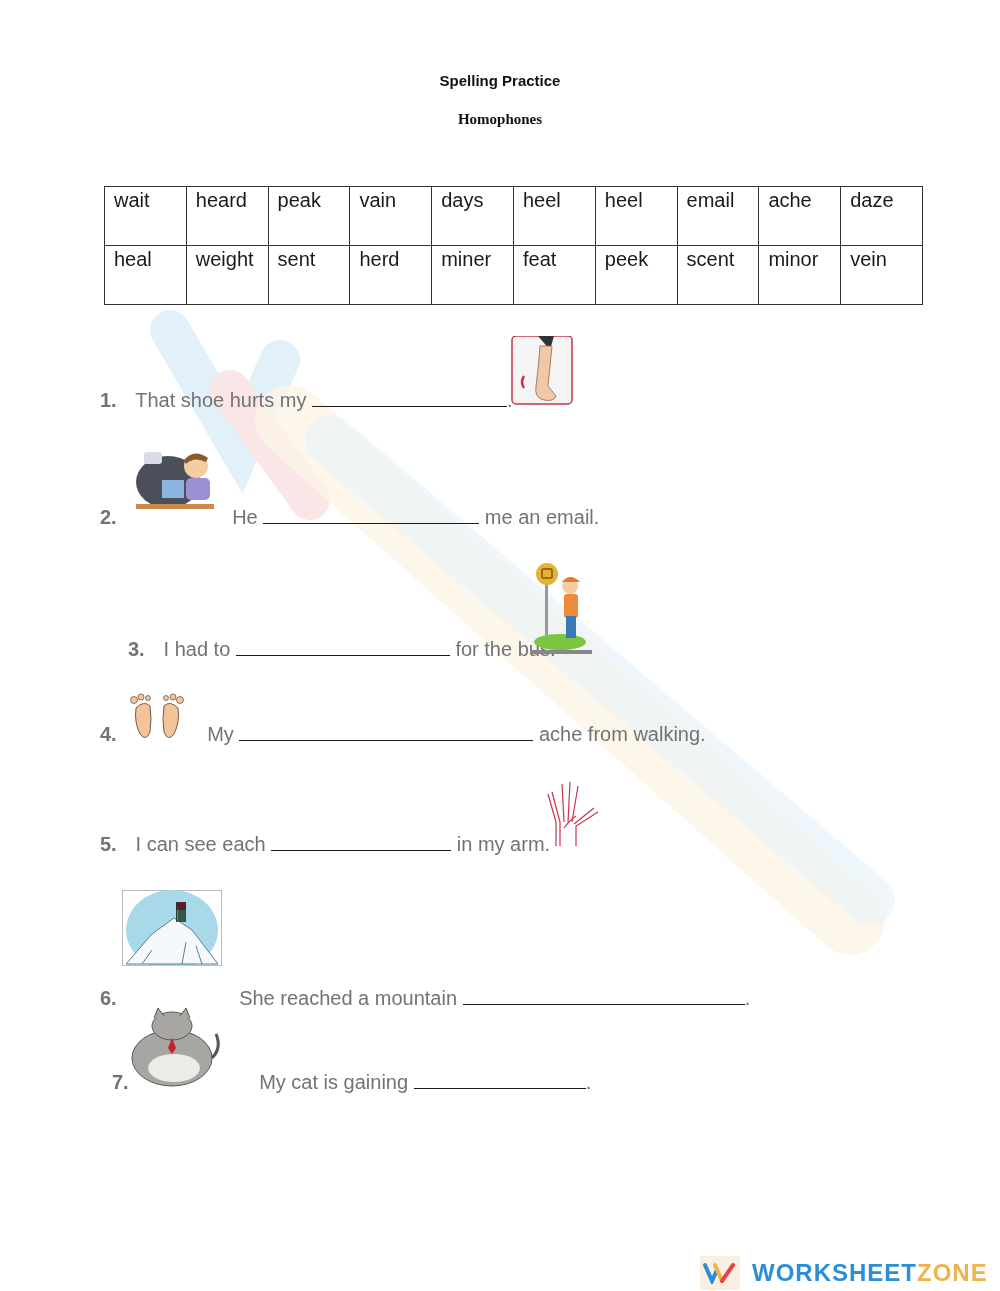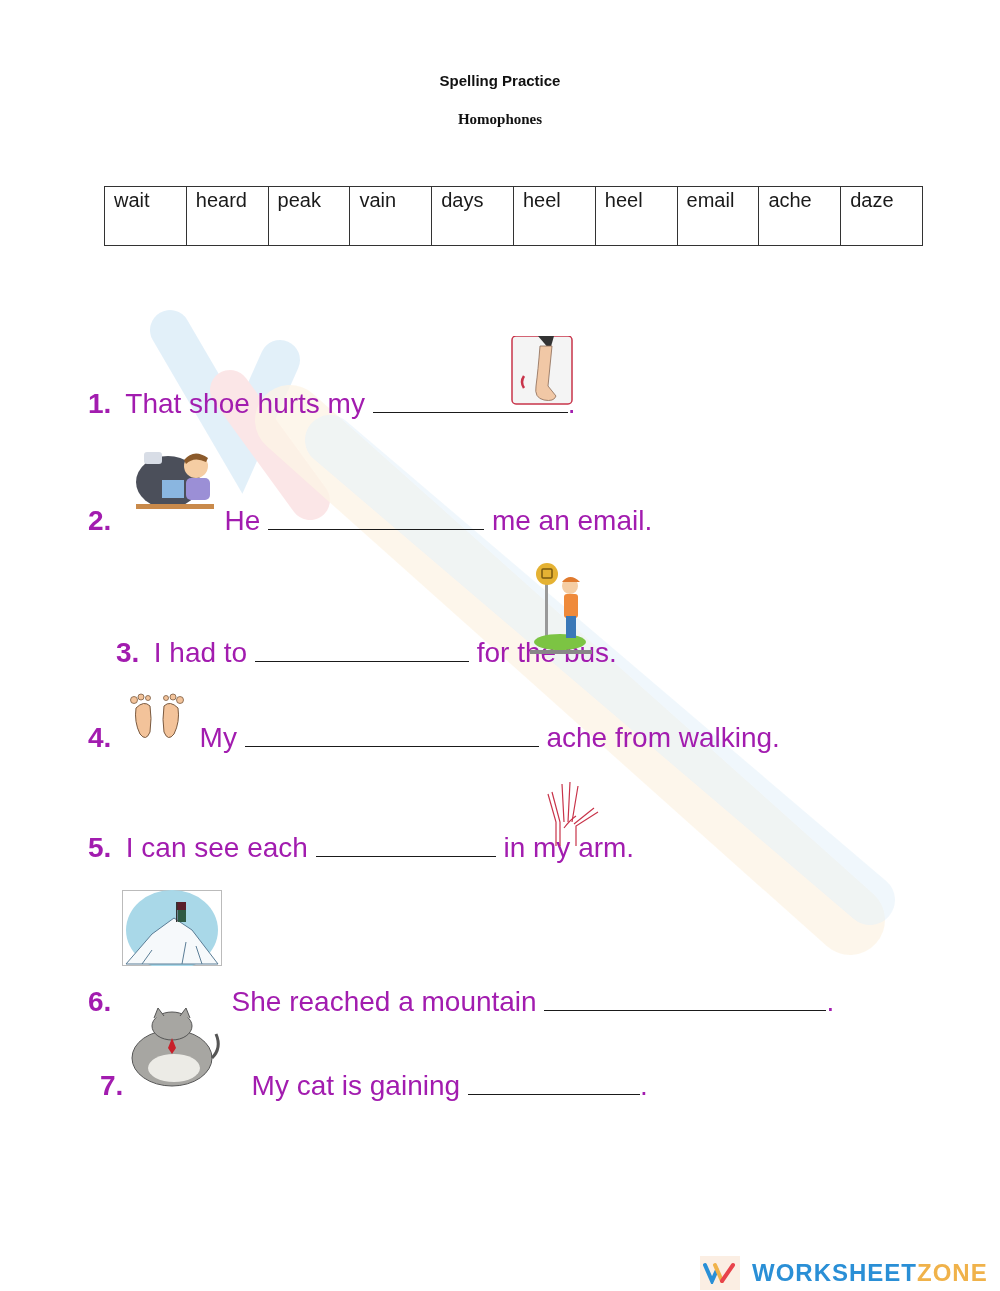--- a/index.html
+++ b/index.html
@@ -20,21 +20,21 @@
   .title.t2 { top: 111px; font-family: Liberation Serif, serif; }
   table.words {
     position: absolute; left: 104px; top: 186px; width: 819px;
     border-collapse: collapse; table-layout: fixed;
   }
   table.words td {
     border: 1.5px solid #333; height: 54px; vertical-align: top;
     padding: 2px 9px; font-size: 20px; color: #1a1a1a;
   }
   .q {
-    position: absolute; left: 88px; font-size: 28px; color: #a21caf;
+    position: absolute; left: 100px; font-size: 20px; color: #737373;
     white-space: nowrap;
   }
   .num { font-weight: bold; display: inline-block; width: 30px; }
   .blank { display: inline-block; border-bottom: 1.5px solid #1a1a1a; height: 18px; vertical-align: baseline; }
   .pic { position: absolute; }
   .footer-logo {
     position: absolute; left: 700px; top: 1255px; height: 36px; display: flex; align-items: center;
   }
   .logo-mark { width: 40px; height: 34px; background: #fbeee3; display: flex; align-items: center; justify-content: center; }
   .logo-text { font-weight: bold; font-size: 24px; letter-spacing: 1px; margin-left: 12px; }
@@ -61,20 +61,32 @@
     <td>heard</td>
     <td>peak</td>
     <td>vain</td>
     <td>days</td>
     <td>heel</td>
     <td>heel</td>
     <td>email</td>
     <td>ache</td>
     <td>daze</td>
   </tr>
+  <tr>
+    <td>heal</td>
+    <td>weight</td>
+    <td>sent</td>
+    <td>herd</td>
+    <td>miner</td>
+    <td>feat</td>
+    <td>peek</td>
+    <td>scent</td>
+    <td>minor</td>
+    <td>vein</td>
+  </tr>
 </tbody>
   </table>
 
 <div class="q" style="top:388px;">
   <span class="num">1.</span>
   <span>That shoe hurts my</span>
   <span class="blank" style="width:195px;"></span><span>.</span>
 </div>
 <svg class="pic" style="left:510px;top:336px;" width="64" height="70" viewBox="0 0 64 70">
   <rect x="2" y="0" width="60" height="68" rx="4" fill="#f4f4f4" stroke="#c8344a" stroke-width="1.5"></rect>

